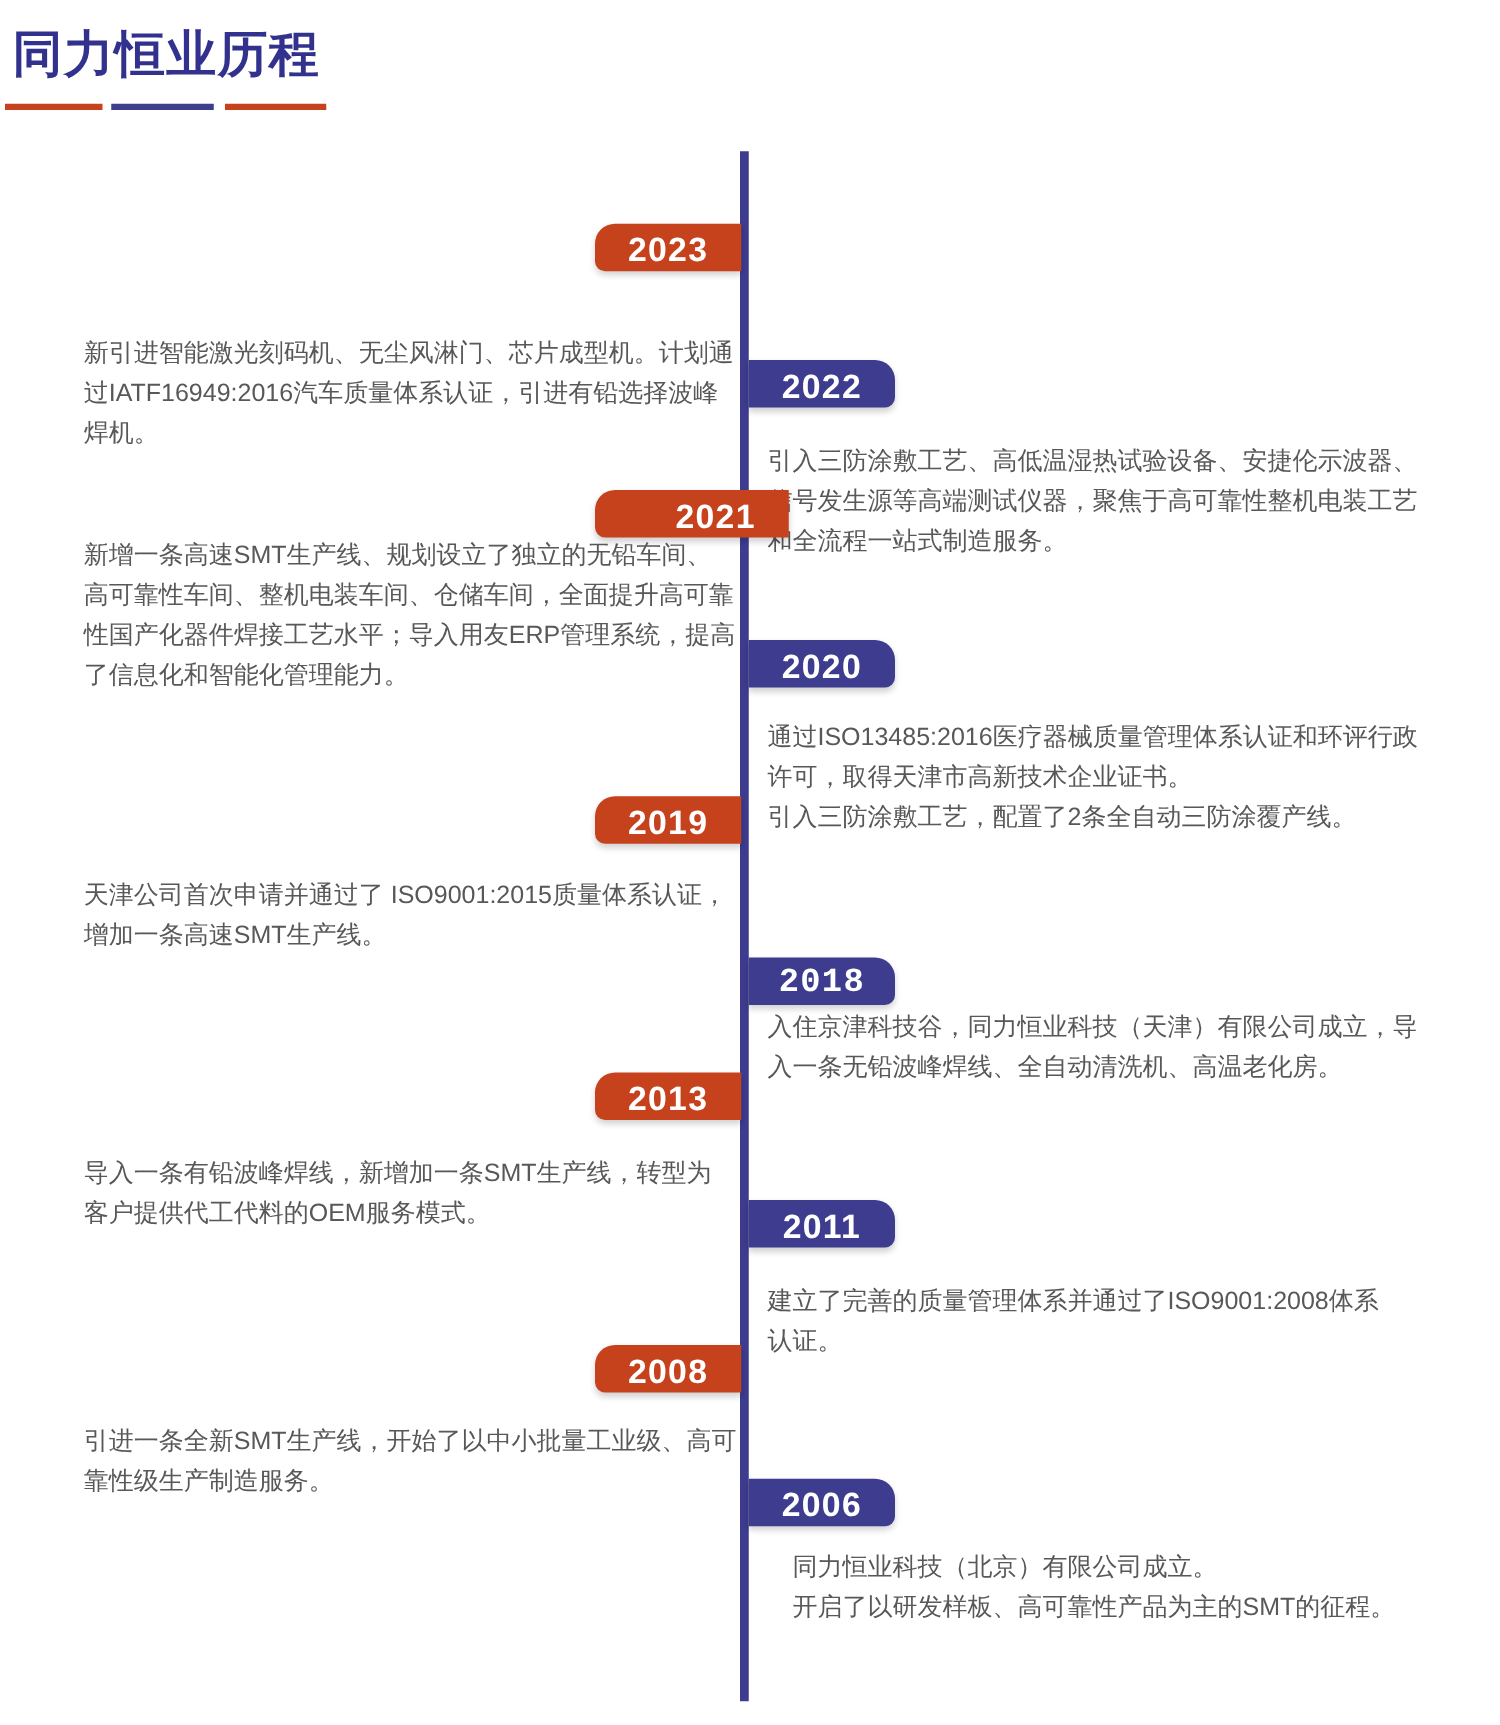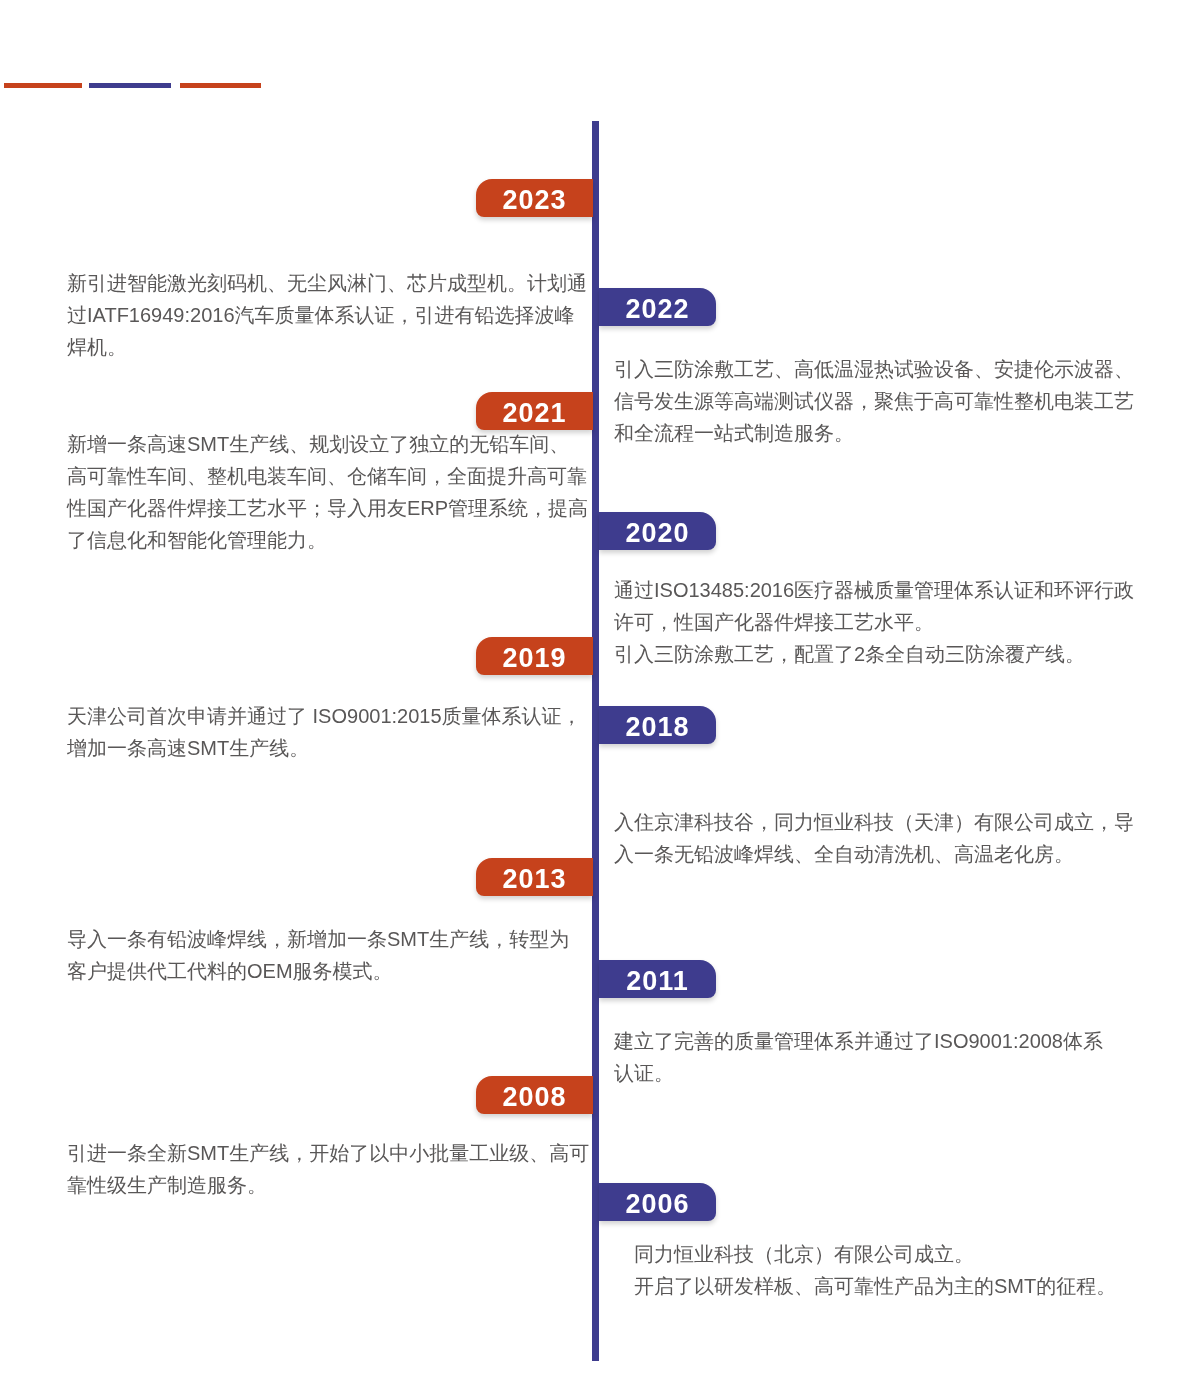--- a/index.html
+++ b/index.html
@@ -75,59 +75,60 @@
     color: var(--body-text, #595757);
     white-space: pre;
   }
   .event-left .event-desc  { left: 67px; }
   .event-right .event-desc { left: 614px; }
 </style>
 </head>
 <body>
 
 <div class="page" style="--orange: #C6421C; --purple: #3E3C8E; --title-color: #32328E; --body-text: #595757; --bg: #FFFFFF;">
+  <h1 class="page-title">同力恒业历程</h1>
   <span class="dash dash-1"></span>
   <span class="dash dash-2"></span>
   <span class="dash dash-3"></span>
 
   <div class="timeline-line"></div>
 
   <div id="events">
       <div class="event event-left">
         <div class="year-box" style="top: 179px;">2023</div>
         <p class="event-desc" style="top: 241px; margin-top: 26px;">新引进智能激光刻码机、无尘风淋门、芯片成型机。计划通
 过IATF16949:2016汽车质量体系认证，引进有铅选择波峰
 焊机。</p>
       </div>
       <div class="event event-right">
         <div class="year-box" style="top: 288px;">2022</div>
         <p class="event-desc" style="top: 353px;">引入三防涂敷工艺、高低温湿热试验设备、安捷伦示波器、
 信号发生源等高端测试仪器，聚焦于高可靠性整机电装工艺
 和全流程一站式制造服务。</p>
       </div>
       <div class="event event-left">
-        <div class="year-box" style="top: 392px;">2021</div>
+        <div class="year-box" style="top: 392px; padding-left: 38px;">2021</div>
         <p class="event-desc" style="top: 428px;">新增一条高速SMT生产线、规划设立了独立的无铅车间、
 高可靠性车间、整机电装车间、仓储车间，全面提升高可靠
 性国产化器件焊接工艺水平；导入用友ERP管理系统，提高
 了信息化和智能化管理能力。</p>
       </div>
       <div class="event event-right">
         <div class="year-box" style="top: 512px;">2020</div>
         <p class="event-desc" style="top: 574px;">通过ISO13485:2016医疗器械质量管理体系认证和环评行政
-许可，性国产化器件焊接工艺水平。
+许可，取得天津市高新技术企业证书。
 引入三防涂敷工艺，配置了2条全自动三防涂覆产线。</p>
       </div>
       <div class="event event-left">
         <div class="year-box" style="top: 637px;">2019</div>
         <p class="event-desc" style="top: 700px;">天津公司首次申请并通过了 ISO9001:2015质量体系认证，
 增加一条高速SMT生产线。</p>
       </div>
       <div class="event event-right">
-        <div class="year-box" style="top: 706px;">2018</div>
+        <div class="year-box" style="top: 766px; font-family: Liberation Mono, monospace;">2018</div>
         <p class="event-desc" style="top: 806px;">入住京津科技谷，同力恒业科技（天津）有限公司成立，导
 入一条无铅波峰焊线、全自动清洗机、高温老化房。</p>
       </div>
       <div class="event event-left">
         <div class="year-box" style="top: 858px;">2013</div>
         <p class="event-desc" style="top: 923px;">导入一条有铅波峰焊线，新增加一条SMT生产线，转型为
 客户提供代工代料的OEM服务模式。</p>
       </div>
       <div class="event event-right">
         <div class="year-box" style="top: 960px;">2011</div>

